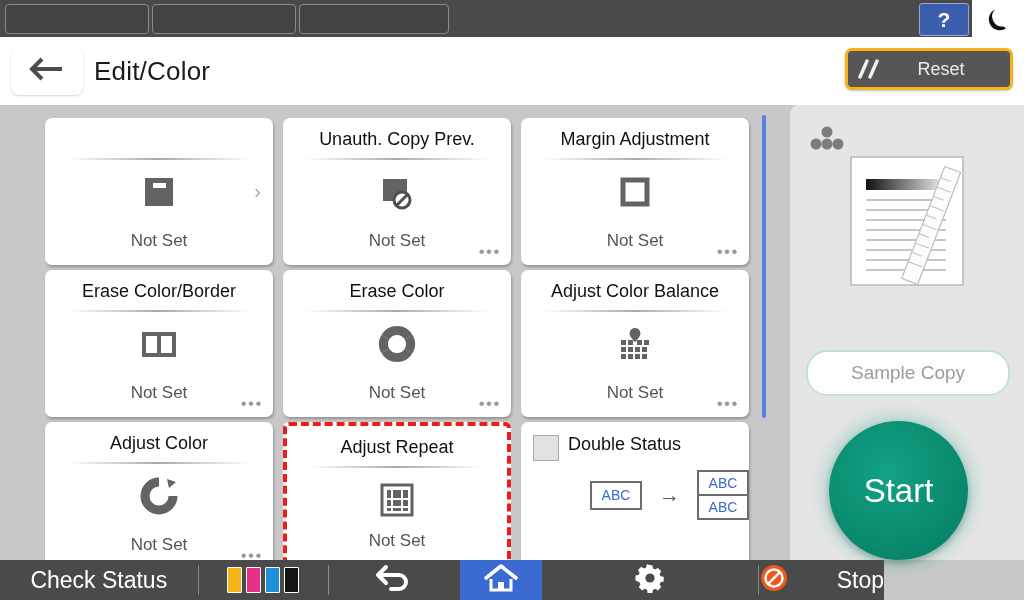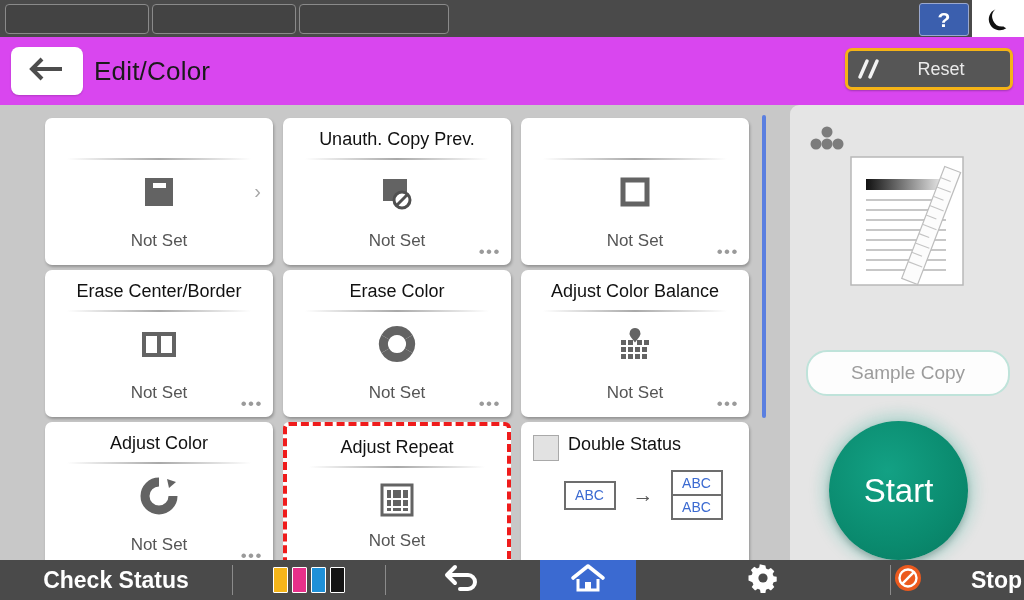--- a/index.html
+++ b/index.html
@@ -18,21 +18,21 @@
   .systab.t2{left:152px;width:142px;}
   .systab.t3{left:299px;width:148px;}
   .help-btn{position:absolute;right:55px;top:3px;width:48px;height:31px;background:#3b5fae;
             border:1px solid #9aa8cf;border-radius:3px;color:#fff;font-size:21px;font-weight:bold;
             display:flex;align-items:center;justify-content:center;}
   .moon-btn{position:absolute;right:0;top:0;width:52px;height:37px;background:#ffffff;
             display:flex;align-items:center;justify-content:center;}
   .moon-btn svg{display:block;}
 
   
-  .titlebar{position:absolute;left:0;top:37px;width:1024px;height:68px;background:#d946ef;}
+  .titlebar{position:absolute;left:0;top:37px;width:1024px;height:68px;background:#ffffff;}
   .back-btn{position:absolute;left:11px;top:10px;width:72px;height:48px;background:#fff;border-radius:8px;
             display:flex;align-items:center;justify-content:center;box-shadow:0 1px 2px rgba(0,0,0,.18);}
   .page-title{position:absolute;left:94px;top:19px;font-size:26px;color:#1a1a1a;letter-spacing:.2px;}
   .reset-btn{position:absolute;right:11px;top:11px;width:162px;height:36px;background:#565656;
              border:3px solid #f5b316;border-radius:7px;display:flex;align-items:center;
              box-shadow:0 1px 2px rgba(0,0,0,.25);}
   .reset-icon{margin-left:10px;width:26px;height:20px;}
   .reset-label{flex:1;text-align:center;color:#eaeaea;font-size:18px;padding-right:12px;}
 
   
@@ -60,21 +60,21 @@
   .preview{position:absolute;left:59px;top:48px;width:118px;height:138px;}
   .sample-btn{position:absolute;left:16px;top:245px;width:200px;height:42px;background:#fdfdfd;
               border:2px solid #bfe3da;border-radius:21px;display:flex;align-items:center;justify-content:center;
               color:#9c9c9c;font-size:19px;}
   .start-btn{position:absolute;left:39px;top:316px;width:139px;height:139px;border-radius:50%;
              background:radial-gradient(circle at 42% 36%,#13a184,#0a8a6e 62%,#07795f 100%);
              display:flex;align-items:center;justify-content:center;color:#fff;font-size:33px;
              box-shadow:0 0 14px 7px rgba(20,170,140,.22), 0 3px 6px rgba(0,0,0,.25);}
 
   
-  .bottombar{position:absolute;left:0;top:560px;width:1024px;height:40px;background:#4a4a4a;display:flex;font-weight:bold;}
+  .bottombar{position:absolute;left:0;top:560px;width:884px;height:40px;background:#4a4a4a;display:flex;}
   .bb-check{width:232px;display:flex;align-items:center;justify-content:center;color:#fff;font-size:23px;}
   .bb-sep{width:1px;background:#8b8b8b;margin:5px 0;}
   .bb-toner{width:152px;display:flex;align-items:center;justify-content:center;gap:4px;}
   .toner{width:13px;height:24px;border:1.5px solid #fff;border-radius:1px;}
   .bb-undo{width:154px;display:flex;align-items:center;justify-content:center;}
   .bb-home{width:96px;background:#3b6ad1;display:flex;align-items:center;justify-content:center;}
   .bb-gear{width:254px;display:flex;align-items:center;justify-content:center;}
   .bb-stop{flex:1;display:flex;align-items:center;justify-content:center;gap:48px;}
   .stop-label{color:#fff;font-size:23px;}
 </style>
@@ -141,32 +141,33 @@
               <rect x="9" y="10" width="24" height="22" fill="#636363"></rect>
               <circle cx="28" cy="31" r="8" fill="#fff" stroke="#4f4f4f" stroke-width="3"></circle>
               <path d="M22.8 36.2 L33.2 25.8" stroke="#4f4f4f" stroke-width="3"></path>
             </svg>
         </div>
         <div class="c-status">Not Set</div>
         <div class="c-ellipsis">•••</div>
       </div>
 
       <div class="card" style="left:476px;top:0">
+        <div class="c-title">Margin Adjustment</div>
         <div class="c-underline"></div>
         <div class="c-icon">
           <svg width="46" height="46" viewBox="0 0 46 46">
               <rect x="11" y="11" width="24" height="24" fill="none" stroke="#636363" stroke-width="5"></rect>
             </svg>
         </div>
         <div class="c-status">Not Set</div>
         <div class="c-ellipsis">•••</div>
       </div>
 
       <div class="card" style="left:0;top:152px">
-        <div class="c-title">Erase Center/Border</div>
+        <div class="c-title">Erase Color/Border</div>
         <div class="c-underline"></div>
         <div class="c-icon">
           <svg width="46" height="46" viewBox="0 0 46 46">
               <rect x="8" y="13" width="30" height="21" fill="none" stroke="#636363" stroke-width="4"></rect>
               <rect x="21" y="13" width="4" height="21" fill="#636363"></rect>
             </svg>
         </div>
         <div class="c-status">Not Set</div>
         <div class="c-ellipsis">•••</div>
       </div>
@@ -247,21 +248,21 @@
                 <rect x="26" y="28" width="5" height="3"></rect>
             </g>
           </svg>
         </div>
         <div class="c-status">Not Set</div>
       </div>
 
       <div class="card" style="left:476px;top:304px">
         <div class="c-checkbox"></div>
         <div class="c-title chk">Double Status</div>
-        <div style="position:absolute;left:16px;right:0;top:48px;display:flex;align-items:center;justify-content:center;gap:17px;">
+        <div style="position:absolute;left:16px;right:0;top:48px;display:flex;align-items:center;justify-content:flex-end;gap:17px;">
           <div style="width:48px;height:25px;border:2px solid #6d6d6d;display:flex;align-items:center;justify-content:center;color:#3b6ad1;font-size:14px;">ABC</div>
           <div style="color:#5a5a5a;font-size:21px;">→</div>
           <div style="border:2px solid #6d6d6d;">
             <div style="width:48px;height:22px;display:flex;align-items:center;justify-content:center;color:#3b6ad1;font-size:14px;border-bottom:2px solid #6d6d6d;">ABC</div>
             <div style="width:48px;height:22px;display:flex;align-items:center;justify-content:center;color:#3b6ad1;font-size:14px;">ABC</div>
           </div>
         </div>
       </div>
 
     </div>

